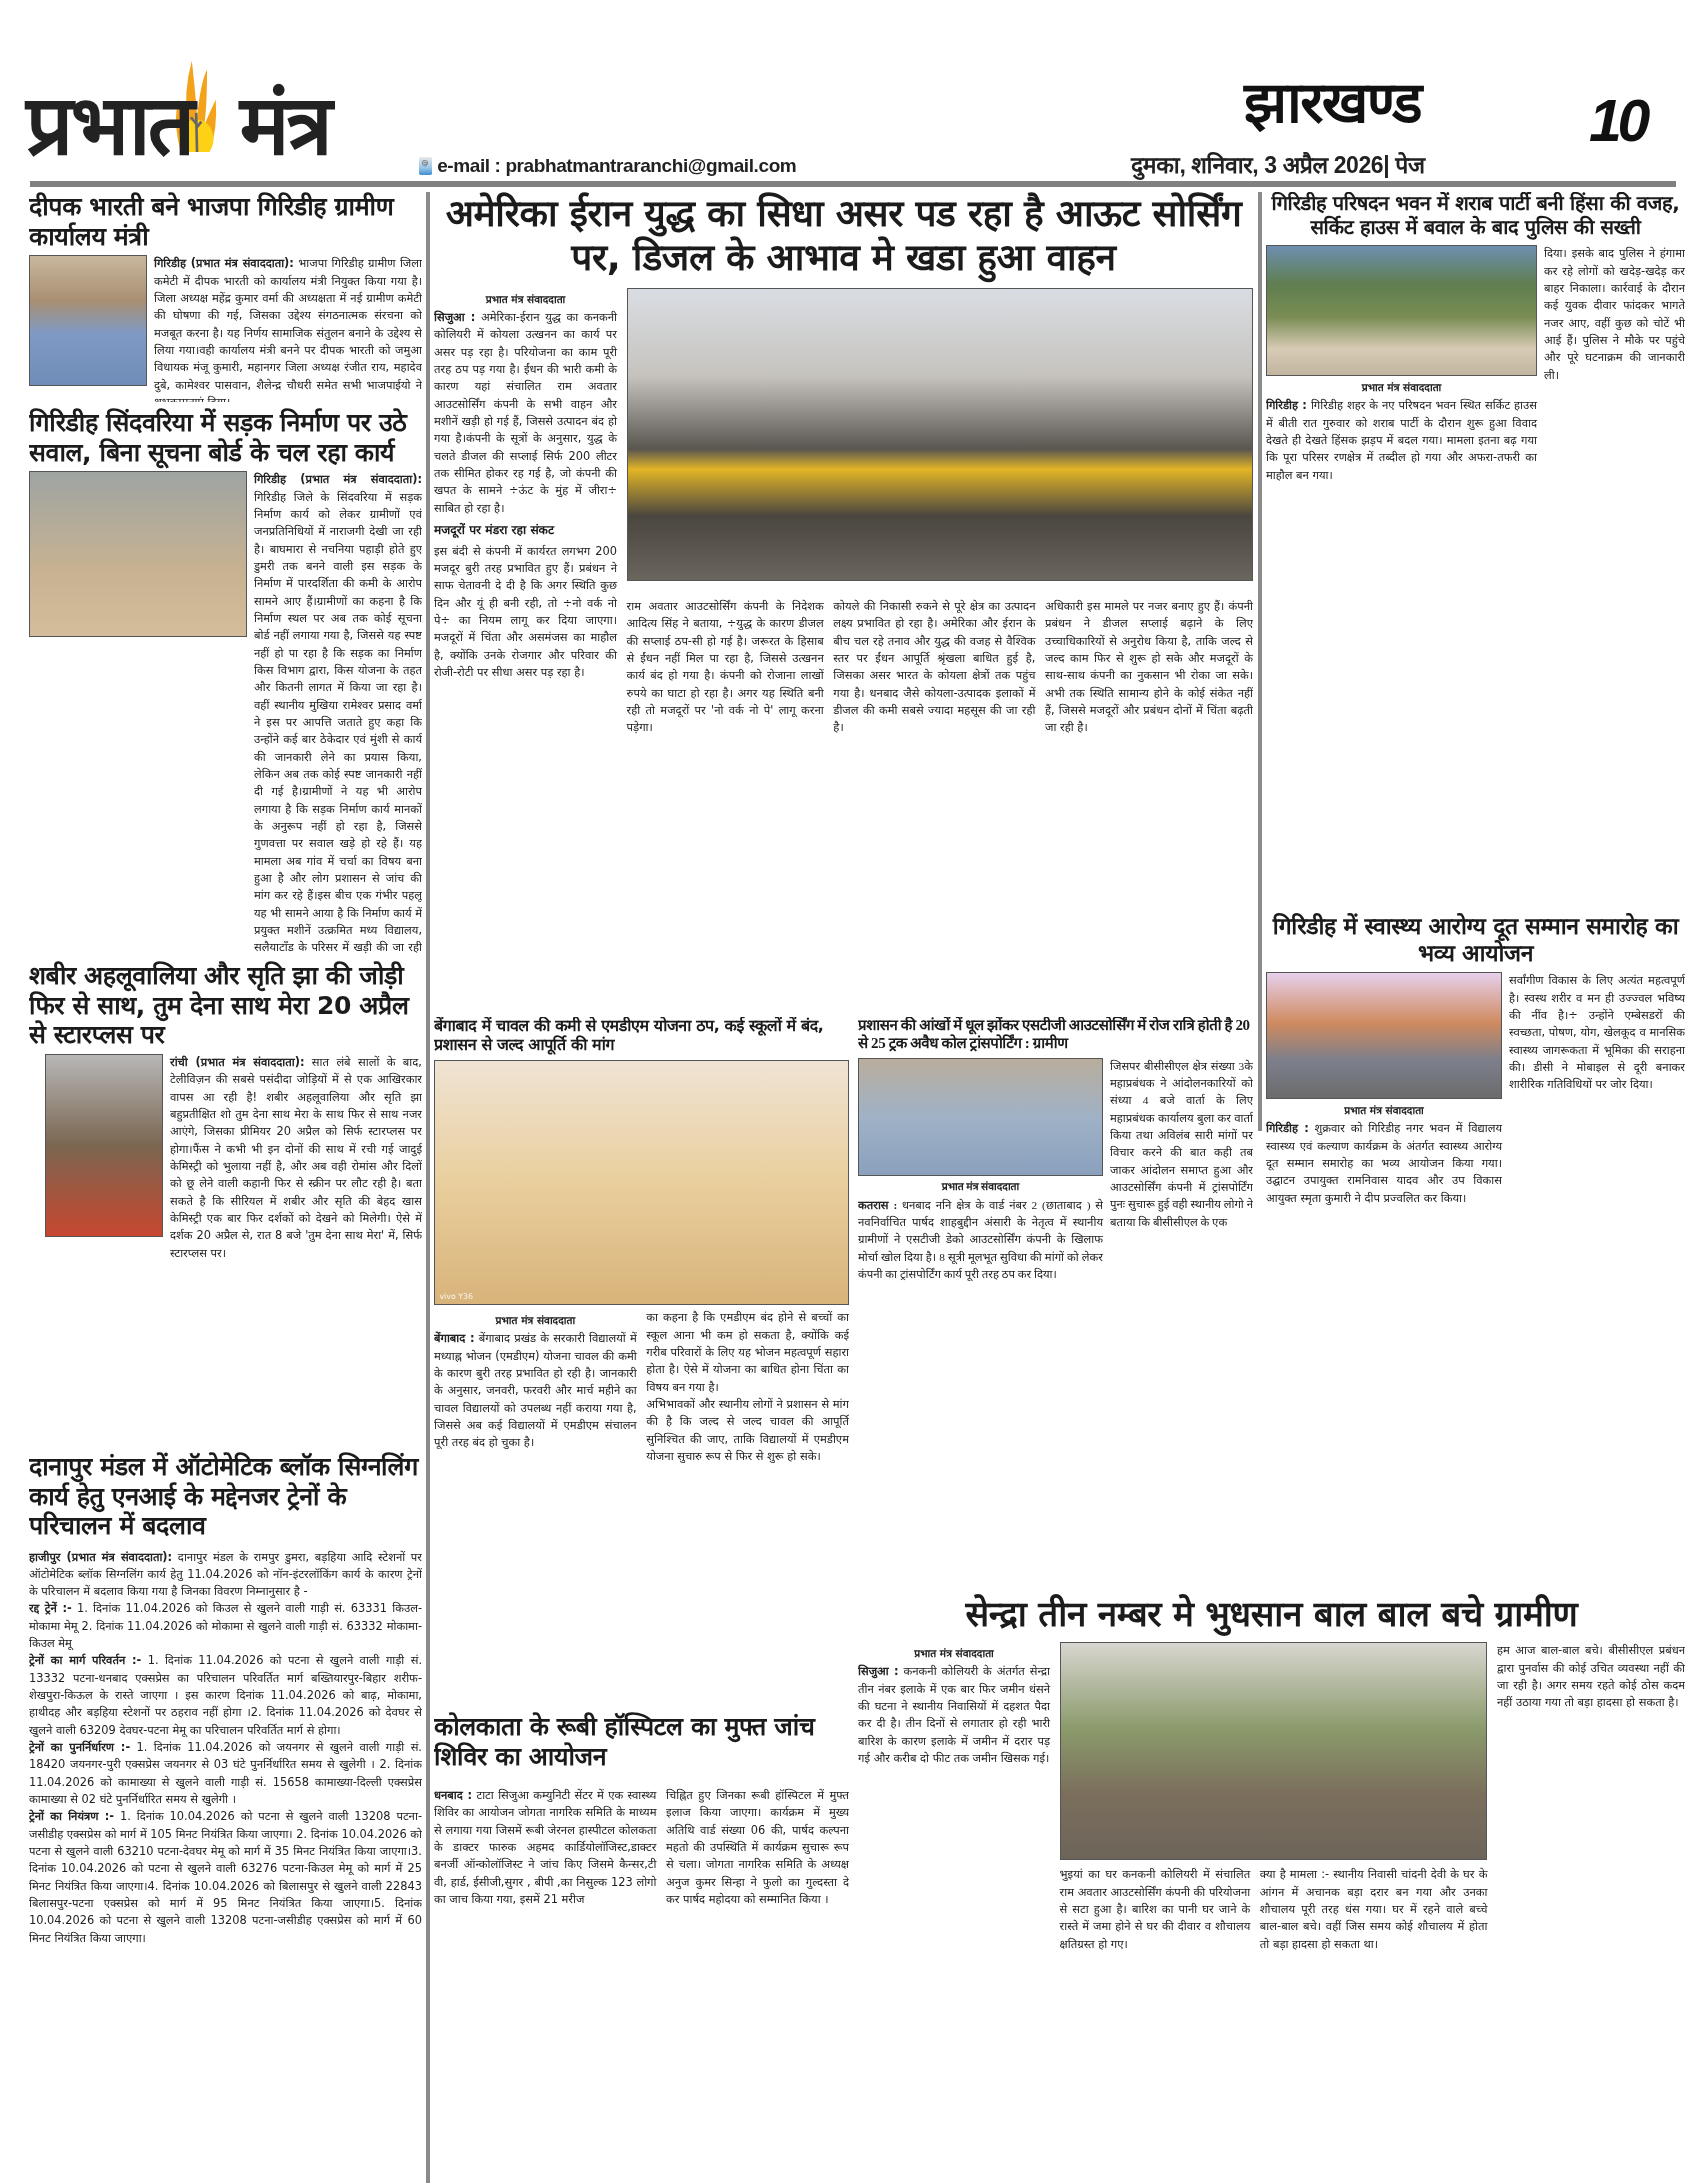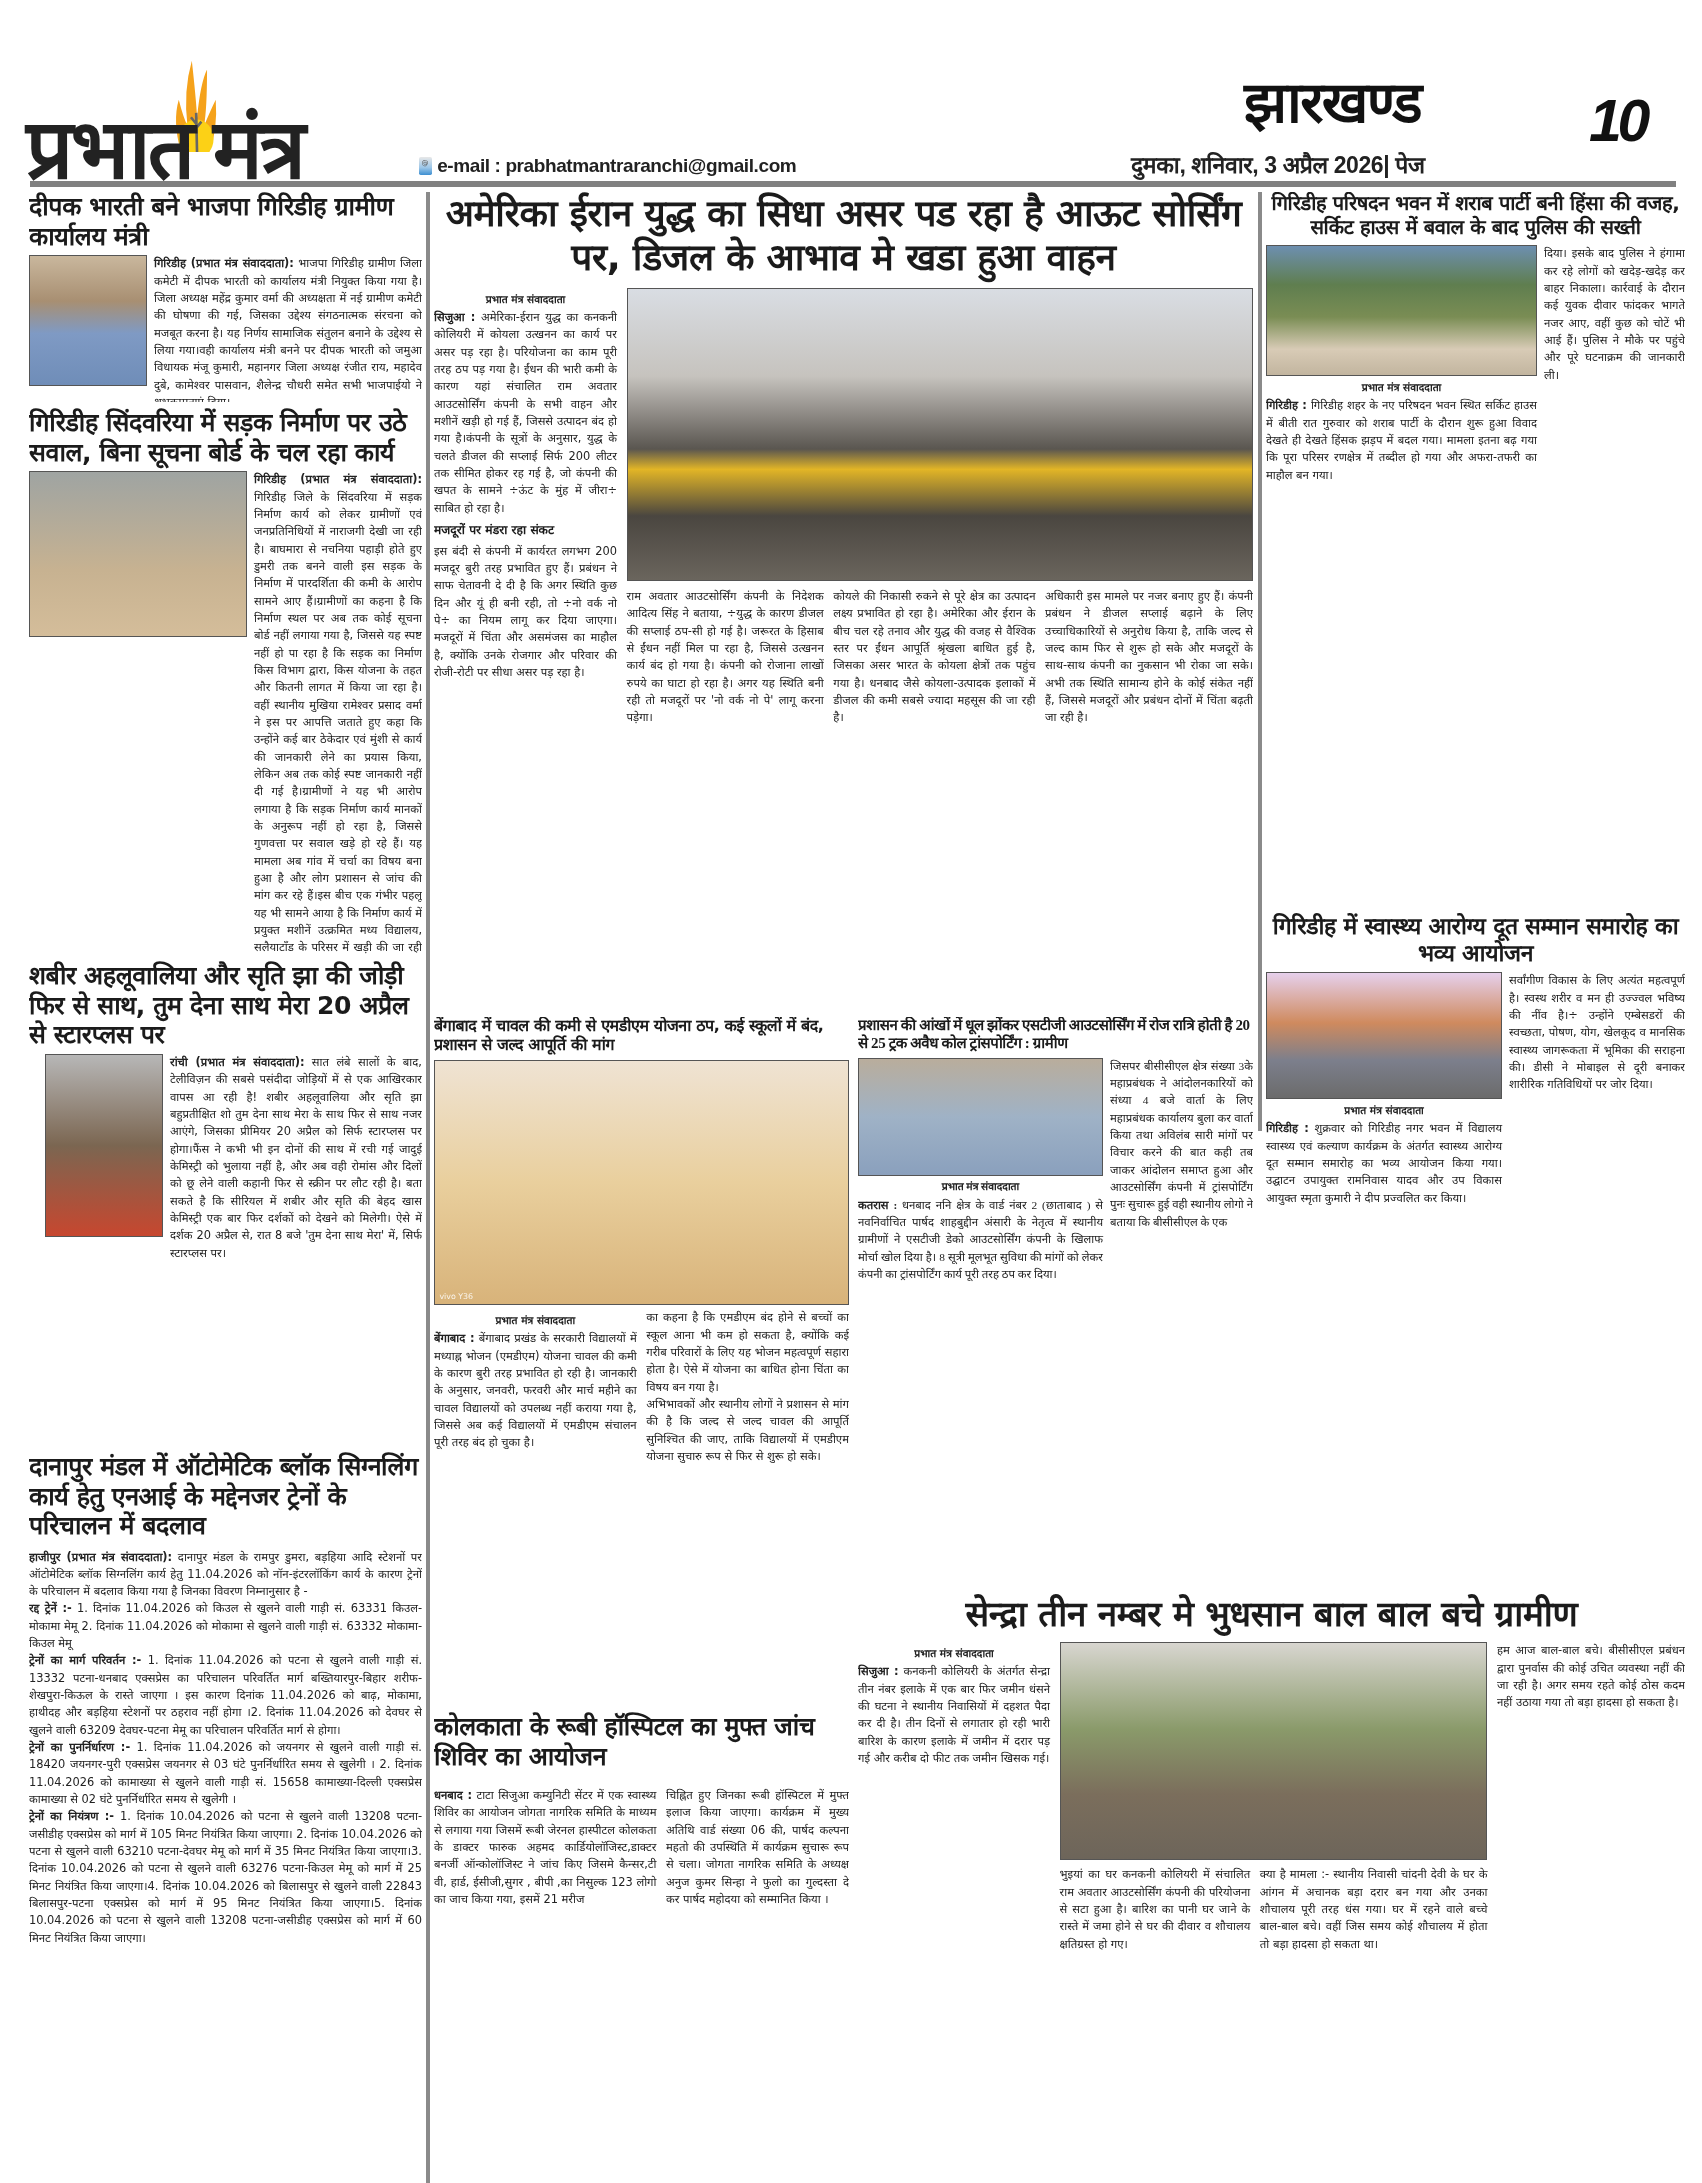--- a/index.html
+++ b/index.html
@@ -3,21 +3,21 @@
 <meta charset="utf-8">
 <style>
   * { box-sizing: border-box; margin: 0; padding: 0; }
   html, body { width: 1702px; height: 2682px; background: #fff; overflow: hidden; }
   body { font-family: "DejaVu Sans", sans-serif; color: #1a1a1a; position: relative; }
 
   
   .masthead { position: absolute; left: 0; top: 0; width: 1702px; height: 183px; }
   .logo { position: absolute; left: 26px; top: 52px; width: 437px; height: 131px; }
   .logo-sun { position: absolute; left: 144px; top: 0px; width: 48px; height: 100px; }
-  .logo-text { position: absolute; left: 0; top: 56px; font-family: Liberation Sans, sans-serif; font-weight: bold; font-size: 83px; letter-spacing: -2.6px; color: #222; line-height: 1; }
+  .logo-text { position: absolute; left: 0; top: 39px; font-family: Liberation Mono, monospace; font-weight: bold; font-size: 83px; letter-spacing: -2.6px; color: #222; line-height: 1; }
   .email-row { position: absolute; left: 419px; top: 155px; display: flex; align-items: center; gap: 5.2px; }
   .email-icon { width: 13px; height: 17.5px; border-radius: 1.7px; background: linear-gradient(180deg,#e8e8e8 0%,#9bc6e8 60%,#3d8fd1 100%); position: relative; }
   .email-icon::after { content: "@"; position: absolute; left: 2.6px; top: 1.7px; font-size: 7px; color: #555; }
   .email-text { font-family: "Liberation Sans", sans-serif; font-weight: bold; font-size: 19px; color: #222; letter-spacing: -0.4px; }
   .section-name { position: absolute; left: 1244px; top: 61px; font-weight: bold; font-size: 57px; color: #111; letter-spacing: -1.7px; }
   .dateline { position: absolute; left: 1131px; top: 148px; font-family: "Liberation Sans", sans-serif; font-weight: bold; font-size: 23px; color: #222; letter-spacing: -0.4px; }
   .page-num { position: absolute; left: 1589px; top: 87px; font-family: "Liberation Sans", sans-serif; font-style: italic; font-weight: bold; font-size: 59px; color: #111; letter-spacing: -4.4px; }
   .rule-top { position: absolute; left: 30px; top: 181px; width: 1646px; height: 6.1px; background: #808080; }
 
   
@@ -109,21 +109,21 @@
   <h1 class="hl hl-xl">अमेरिका ईरान युद्ध का सिधा असर पड रहा है आऊट सोर्सिंग पर, डिजल के आभाव मे खडा हुआ वाहन</h1>
   <div style="display:flex; gap:9.6px; margin-top:8.7px;">
     <div style="width:183px; flex:none;">
       <div class="byline">प्रभात मंत्र संवाददाता</div>
       <p class="body"><b>सिजुआ :</b> <span>अमेरिका-ईरान युद्ध का कनकनी कोलियरी में कोयला उत्खनन का कार्य पर असर पड़ रहा है। परियोजना का काम पूरी तरह ठप पड़ गया है। ईंधन की भारी कमी के कारण यहां संचालित राम अवतार आउटसोर्सिंग कंपनी के सभी वाहन और मशीनें खड़ी हो गई हैं, जिससे उत्पादन बंद हो गया है।कंपनी के सूत्रों के अनुसार, युद्ध के चलते डीजल की सप्लाई सिर्फ 200 लीटर तक सीमित होकर रह गई है, जो कंपनी की खपत के सामने ÷ऊंट के मुंह में जीरा÷ साबित हो रहा है।</span></p>
       <div class="sub">मजदूरों पर मंडरा रहा संकट</div>
       <p class="body">इस बंदी से कंपनी में कार्यरत लगभग 200 मजदूर बुरी तरह प्रभावित हुए हैं। प्रबंधन ने साफ चेतावनी दे दी है कि अगर स्थिति कुछ दिन और यूं ही बनी रही, तो ÷नो वर्क नो पे÷ का नियम लागू कर दिया जाएगा। मजदूरों में चिंता और असमंजस का माहौल है, क्योंकि उनके रोजगार और परिवार की रोजी-रोटी पर सीधा असर पड़ रहा है।</p>
     </div>
     <div style="flex:1;">
       <div class="ph ph-trucks" style="height:293px;"></div>
-      <div class="cols" style="margin-top:7px;">
+      <div class="cols" style="margin-top:17px;">
         <p class="body">राम अवतार आउटसोर्सिंग कंपनी के निदेशक आदित्य सिंह ने बताया, ÷युद्ध के कारण डीजल की सप्लाई ठप-सी हो गई है। जरूरत के हिसाब से ईंधन नहीं मिल पा रहा है, जिससे उत्खनन कार्य बंद हो गया है। कंपनी को रोजाना लाखों रुपये का घाटा हो रहा है। अगर यह स्थिति बनी रही तो मजदूरों पर 'नो वर्क नो पे' लागू करना पड़ेगा।</p>
         <p class="body">कोयले की निकासी रुकने से पूरे क्षेत्र का उत्पादन लक्ष्य प्रभावित हो रहा है। अमेरिका और ईरान के बीच चल रहे तनाव और युद्ध की वजह से वैश्विक स्तर पर ईंधन आपूर्ति श्रृंखला बाधित हुई है, जिसका असर भारत के कोयला क्षेत्रों तक पहुंच गया है। धनबाद जैसे कोयला-उत्पादक इलाकों में डीजल की कमी सबसे ज्यादा महसूस की जा रही है।</p>
         <p class="body">अधिकारी इस मामले पर नजर बनाए हुए हैं। कंपनी प्रबंधन ने डीजल सप्लाई बढ़ाने के लिए उच्चाधिकारियों से अनुरोध किया है, ताकि जल्द से जल्द काम फिर से शुरू हो सके और मजदूरों के साथ-साथ कंपनी का नुकसान भी रोका जा सके। अभी तक स्थिति सामान्य होने के कोई संकेत नहीं हैं, जिससे मजदूरों और प्रबंधन दोनों में चिंता बढ़ती जा रही है।</p>
       </div>
     </div>
   </div>
 </article>
 
 <article class="article" style="left:434px; top:1017px; width:415px; height:686px;">
   <h2 class="hl hl-md">बेंगाबाद में चावल की कमी से एमडीएम योजना ठप, कई स्कूलों में बंद, प्रशासन से जल्द आपूर्ति की मांग</h2>

